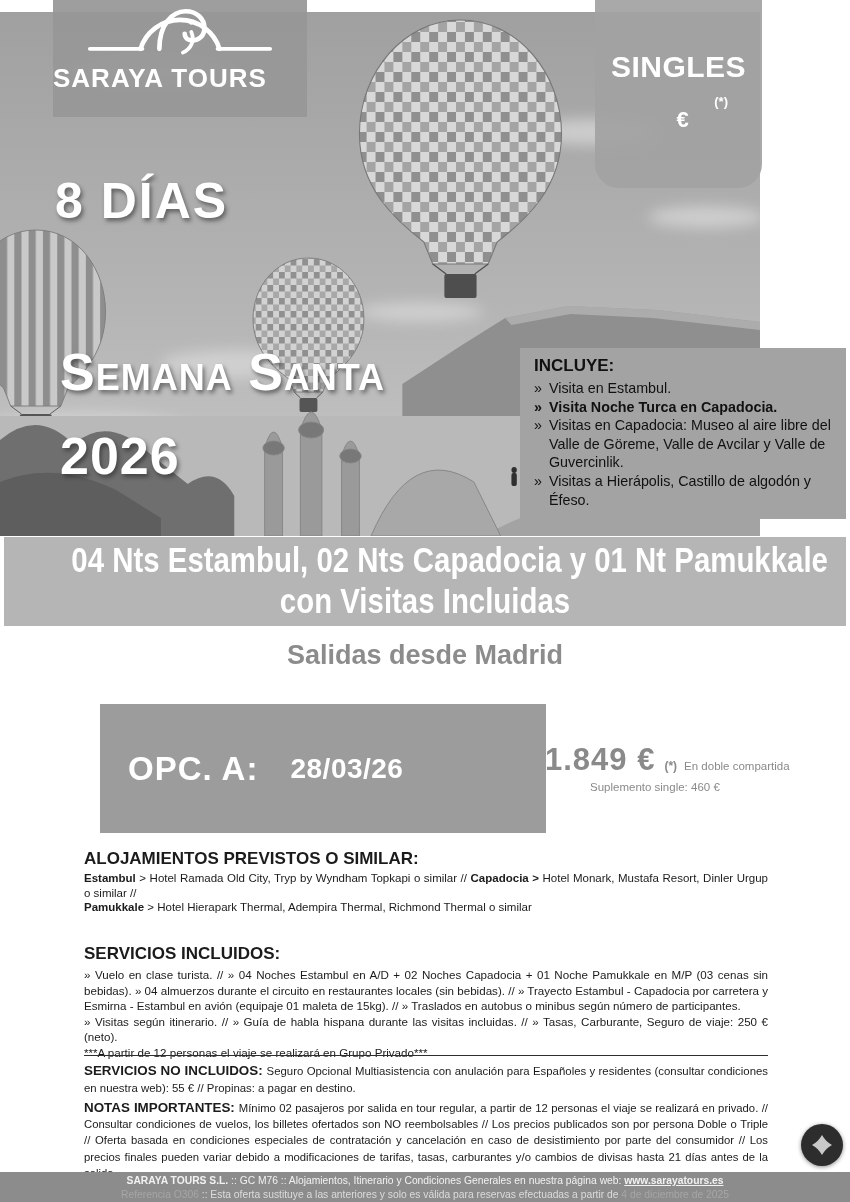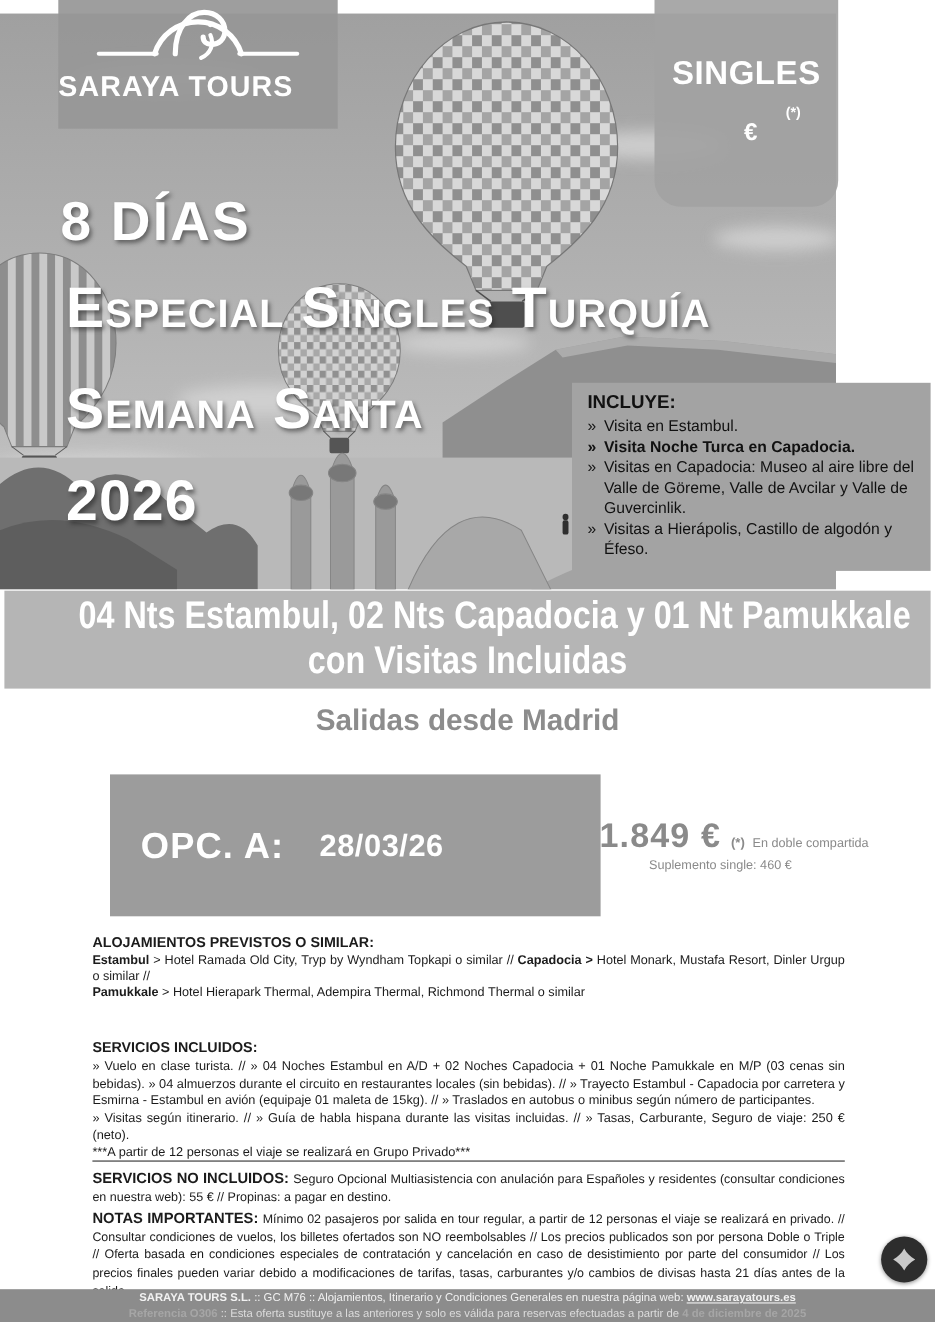--- a/index.html
+++ b/index.html
@@ -52,37 +52,37 @@
   .opc-label { font-size:33px; font-weight:bold; letter-spacing:1px; }
   .opc-date { font-size:28px; font-weight:bold; margin-left:32px; letter-spacing:.5px; }
   .price-block { position:absolute; left:545px; top:742px; color:#8a8a8a; }
   .price-row { display:flex; align-items:baseline; white-space:nowrap; }
   .price-big { font-size:31px; font-weight:bold; letter-spacing:1px; }
   .price-ast { font-size:12px; font-weight:bold; margin-left:9px; }
   .price-note { font-size:11.5px; margin-left:7px; }
   .price-supp { font-size:11.5px; margin-top:3px; margin-left:45px; }
   
   .section { position:absolute; left:84px; width:684px; color:#1b1b1b; }
-  .sec-header { font-size:13px; font-weight:bold; }
+  .sec-header { font-size:17px; font-weight:bold; }
   .sec-aloja { top:849px; }
   .sec-aloja .body { font-size:11.5px; line-height:14.6px; text-align:justify; margin-top:2px; }
   .sec-serv { top:944px; }
   .sec-serv .body { font-size:11.6px; line-height:15.6px; text-align:justify; margin-top:3px; }
   .divider { position:absolute; left:84px; top:1055px; width:684px; border:none; border-top:1.6px solid #2e2e2e; }
   .sec-noinc { top:1063px; font-size:11.4px; line-height:16.6px; text-align:justify; }
   .sec-notas { top:1100px; font-size:11.3px; line-height:16.2px; text-align:justify; }
   .hdr { font-size:13.4px; font-weight:bold; }
   .b { font-weight:bold; }
   .ul { text-decoration:underline; }
   
   .footer { position:absolute; left:0; top:1172px; width:850px; height:30px; background:#8c8c8c;
     text-align:center; padding-top:2px; }
   .footer .l1 { font-size:10.3px; line-height:13.5px; color:#f2f2f2; }
   .footer .l2 { font-size:10.3px; line-height:13px; color:#dcdcdc; }
-  .dim { color:#a6a6a6;font-weight:bold; }
+  .dim { color:#a6a6a6; }
   
   .a11y-btn { position:absolute; left:801px; top:1124px; width:42px; height:42px; border-radius:50%;
     background:#2d2d2d; display:flex; align-items:center; justify-content:center;
     box-shadow:0 1px 4px rgba(0,0,0,.45); cursor:pointer; }
 </style>
 </head>
 <body>
 
 <div class="page">
 
@@ -164,21 +164,20 @@
       <path d="M0 524 L0 428 Q 42 396 82 432 Q 122 402 168 442 L210 472 Q 242 452 262 484 L262 524 Z" fill="#6f6f6f"></path>
       <path d="M0 524 L0 470 Q 60 448 130 478 L180 506 L180 524 Z" fill="#5e5e5e"></path>
 
       <g fill="#2f2f2f">
         <circle cx="575" cy="458" r="3"></circle>
         <rect x="572" y="461" width="6" height="13" rx="2"></rect>
       </g>
     </svg>
 
     <div class="hero-text days">8 DÍAS</div>
-    <div class="hero-text title1">Especial Singles Turquía</div>
     <div class="hero-text title2">Semana Santa</div>
     <div class="hero-text title3">2026</div>
   </div>
 
   <div class="logo-box">
     <svg width="190" height="62" viewBox="0 0 200 66">
       <g stroke="#ffffff" fill="none" stroke-linecap="round">
         <line x1="4" y1="52" x2="60" y2="52" stroke-width="4"></line>
         <line x1="140" y1="52" x2="196" y2="52" stroke-width="4"></line>
         <path d="M58 52 A 44 44 0 0 1 142 52" stroke-width="5"></path>

